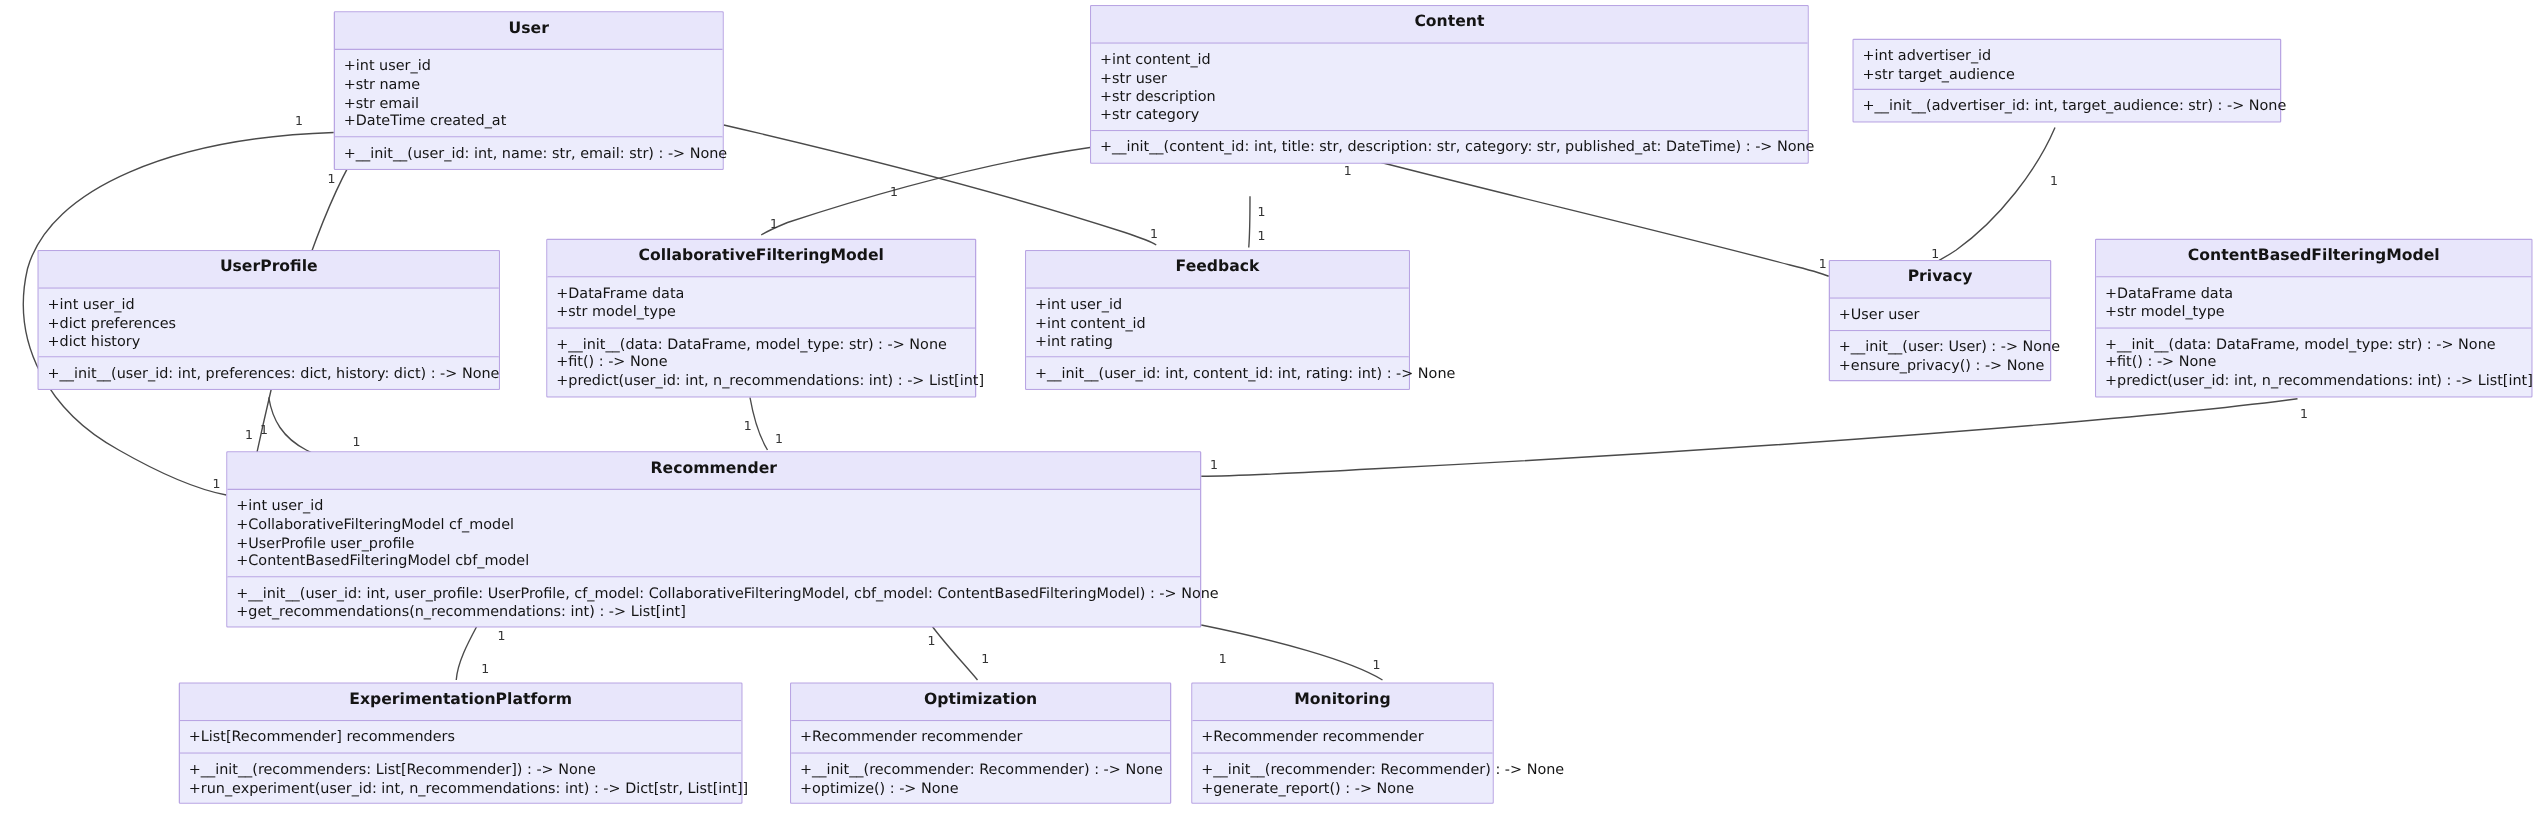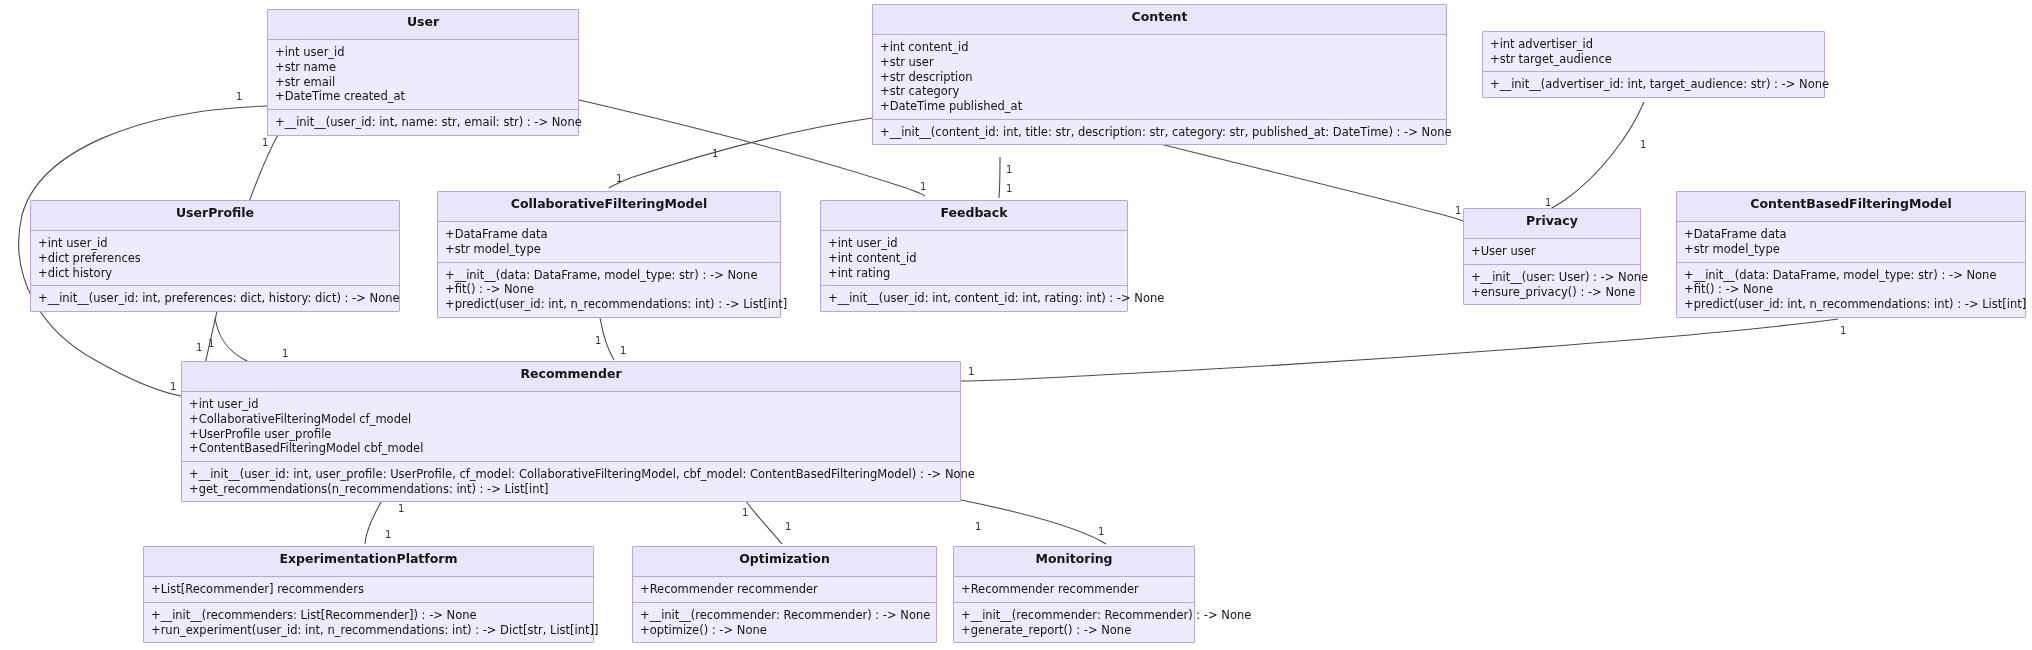--- a/index.html
+++ b/index.html
@@ -134,21 +134,20 @@
           <div class="uml-row">+__init__(user_id: int, name: str, email: str) : -&gt; None</div>
         </div>
       </div>
       <div class="uml-class" style="left: 872px; top: 4px; width: 575px;">
         <div class="uml-title">Content</div>
         <div class="uml-attrs">
           <div class="uml-row">+int content_id</div>
           <div class="uml-row">+str user</div>
           <div class="uml-row">+str description</div>
           <div class="uml-row">+str category</div>
-          <div class="uml-row">+DateTime published_at</div>
         </div>
         <div class="uml-methods">
           <div class="uml-row">+__init__(content_id: int, title: str, description: str, category: str, published_at: DateTime) : -&gt; None</div>
         </div>
       </div>
       <div class="uml-class" style="left: 1482px; top: 31px; width: 343px;">
         <div class="uml-attrs">
           <div class="uml-row">+int advertiser_id</div>
           <div class="uml-row">+str target_audience</div>
         </div>

